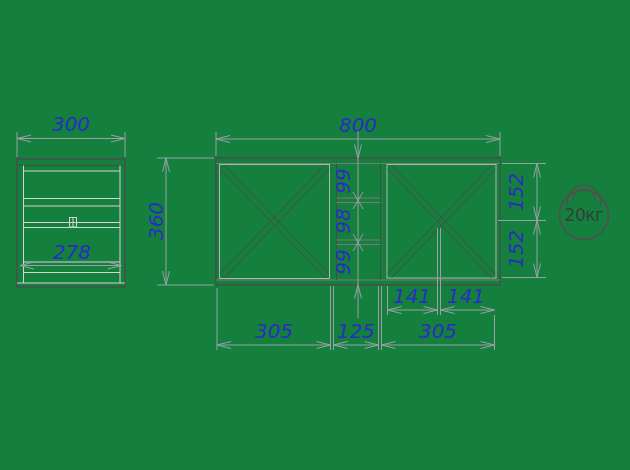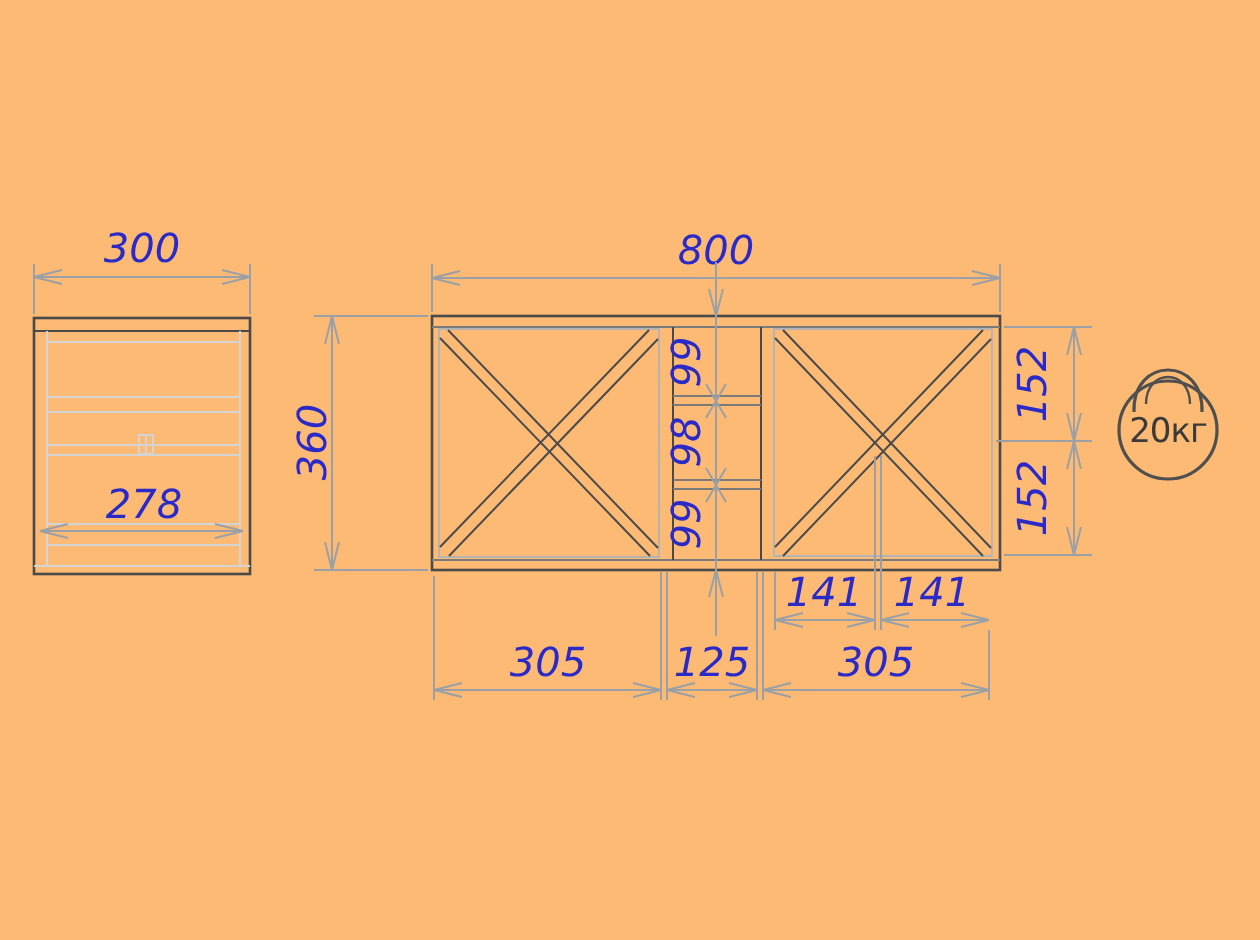--- a/index.html
+++ b/index.html
@@ -4,21 +4,21 @@
 <style>
   :root{
     --dimension-text:#2a2ac8;
     --object-line:#4a4a4a;
     --frame-line:#b4b4b4;
     --dim-line:#9aa0a6;
     --light-line:#d4d4d4;
     --icon-line:#4f4f4f;
   }
   html,body{margin:0;padding:0;background:#fff;}
-  #canvas{position:relative;width:630px;height:470px;background:#fdba74;overflow:hidden;}
+  #canvas{position:relative;width:630px;height:470px;background:#15803d;overflow:hidden;}
   svg{display:block;}
   .obj{stroke:var(--object-line);stroke-width:1.3;fill:none;}
   .obj-thin{stroke:var(--object-line);stroke-width:1;fill:none;}
   .mid{stroke:#7a7a7a;stroke-width:1;fill:none;}
   .frame{stroke:var(--frame-line);stroke-width:1;fill:none;}
   .light{stroke:var(--light-line);stroke-width:1;fill:none;}
   .dim{stroke:var(--dim-line);stroke-width:1;fill:none;}
   .icon{stroke:var(--icon-line);stroke-width:1.6;fill:none;}
   text.dimtxt{font-family:"DejaVu Sans",sans-serif;font-style:italic;font-size:20px;fill:var(--dimension-text);}
   text.icontxt{font-family:"DejaVu Sans",sans-serif;font-size:17px;fill:#3a3a3a;letter-spacing:-0.5px;}

